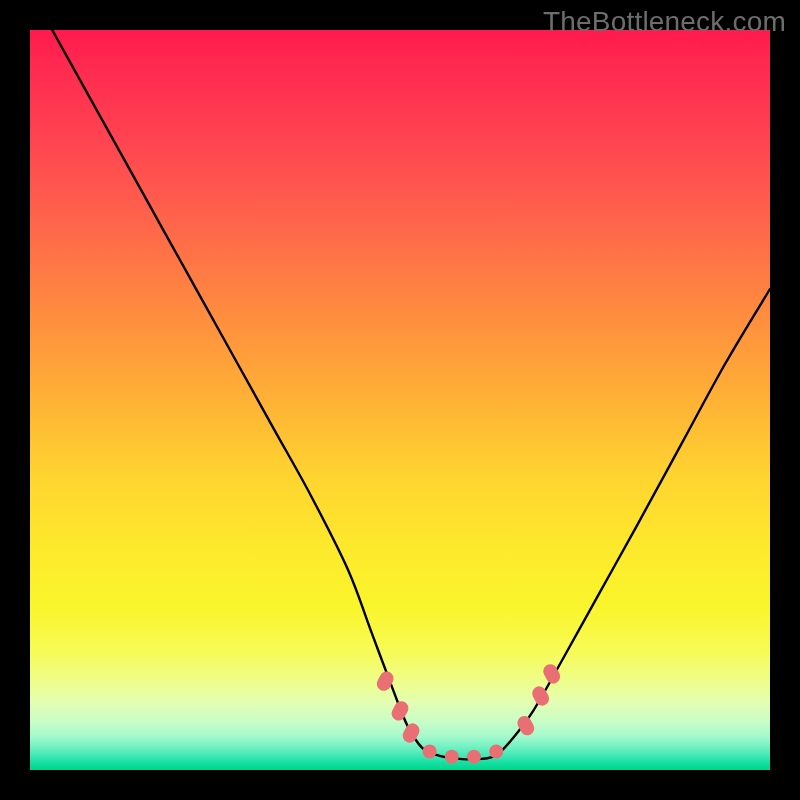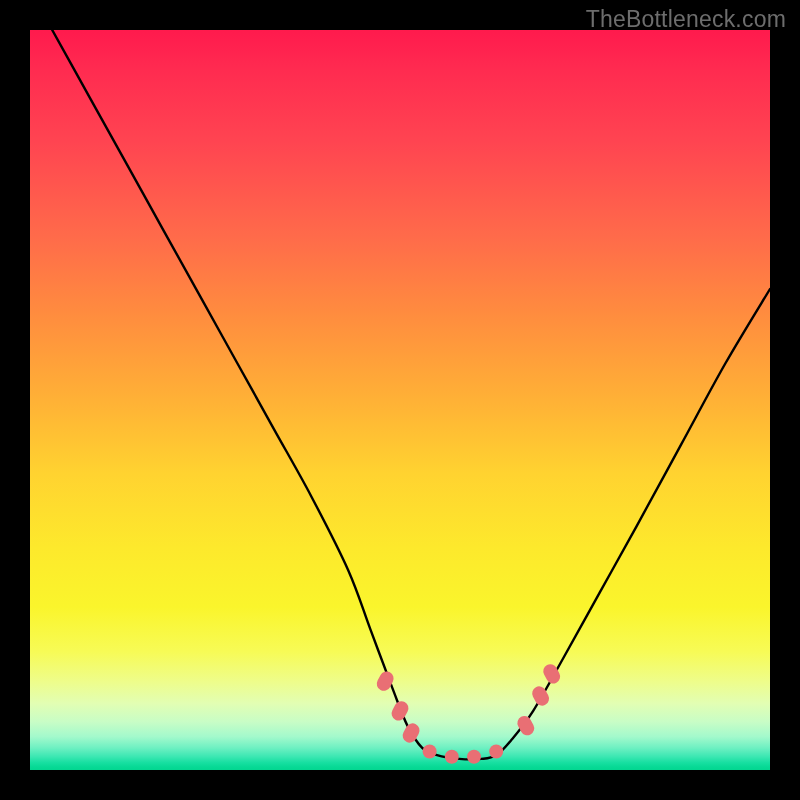--- a/index.html
+++ b/index.html
@@ -52,21 +52,21 @@
   .svg-layer {
     position: absolute;
     inset: 0;
   }
 
   .watermark {
     position: absolute;
     top: 6px;
     right: 14px;
     color: #6d6d6d;
-    font-size: 23px;
+    font-size: 28px;
     letter-spacing: 0.2px;
     font-weight: 400;
   }
 </style>
 </head>
 <body>
 
 <div class="frame">
 
   <div class="plot-area">

